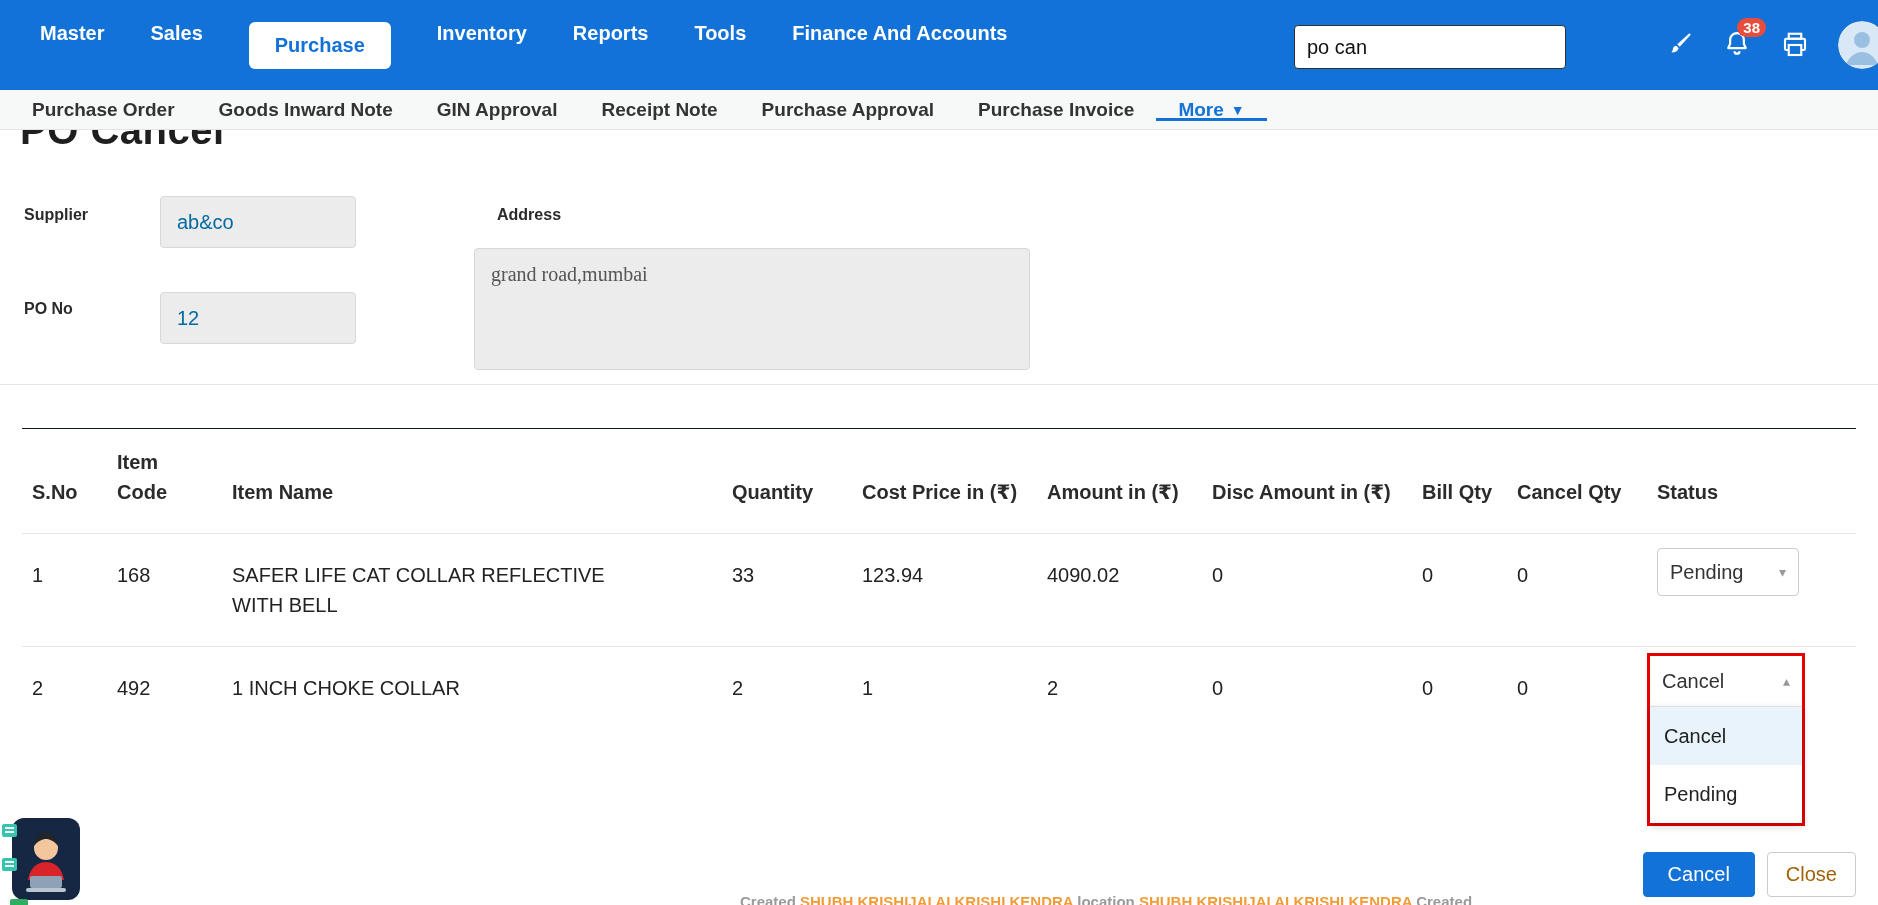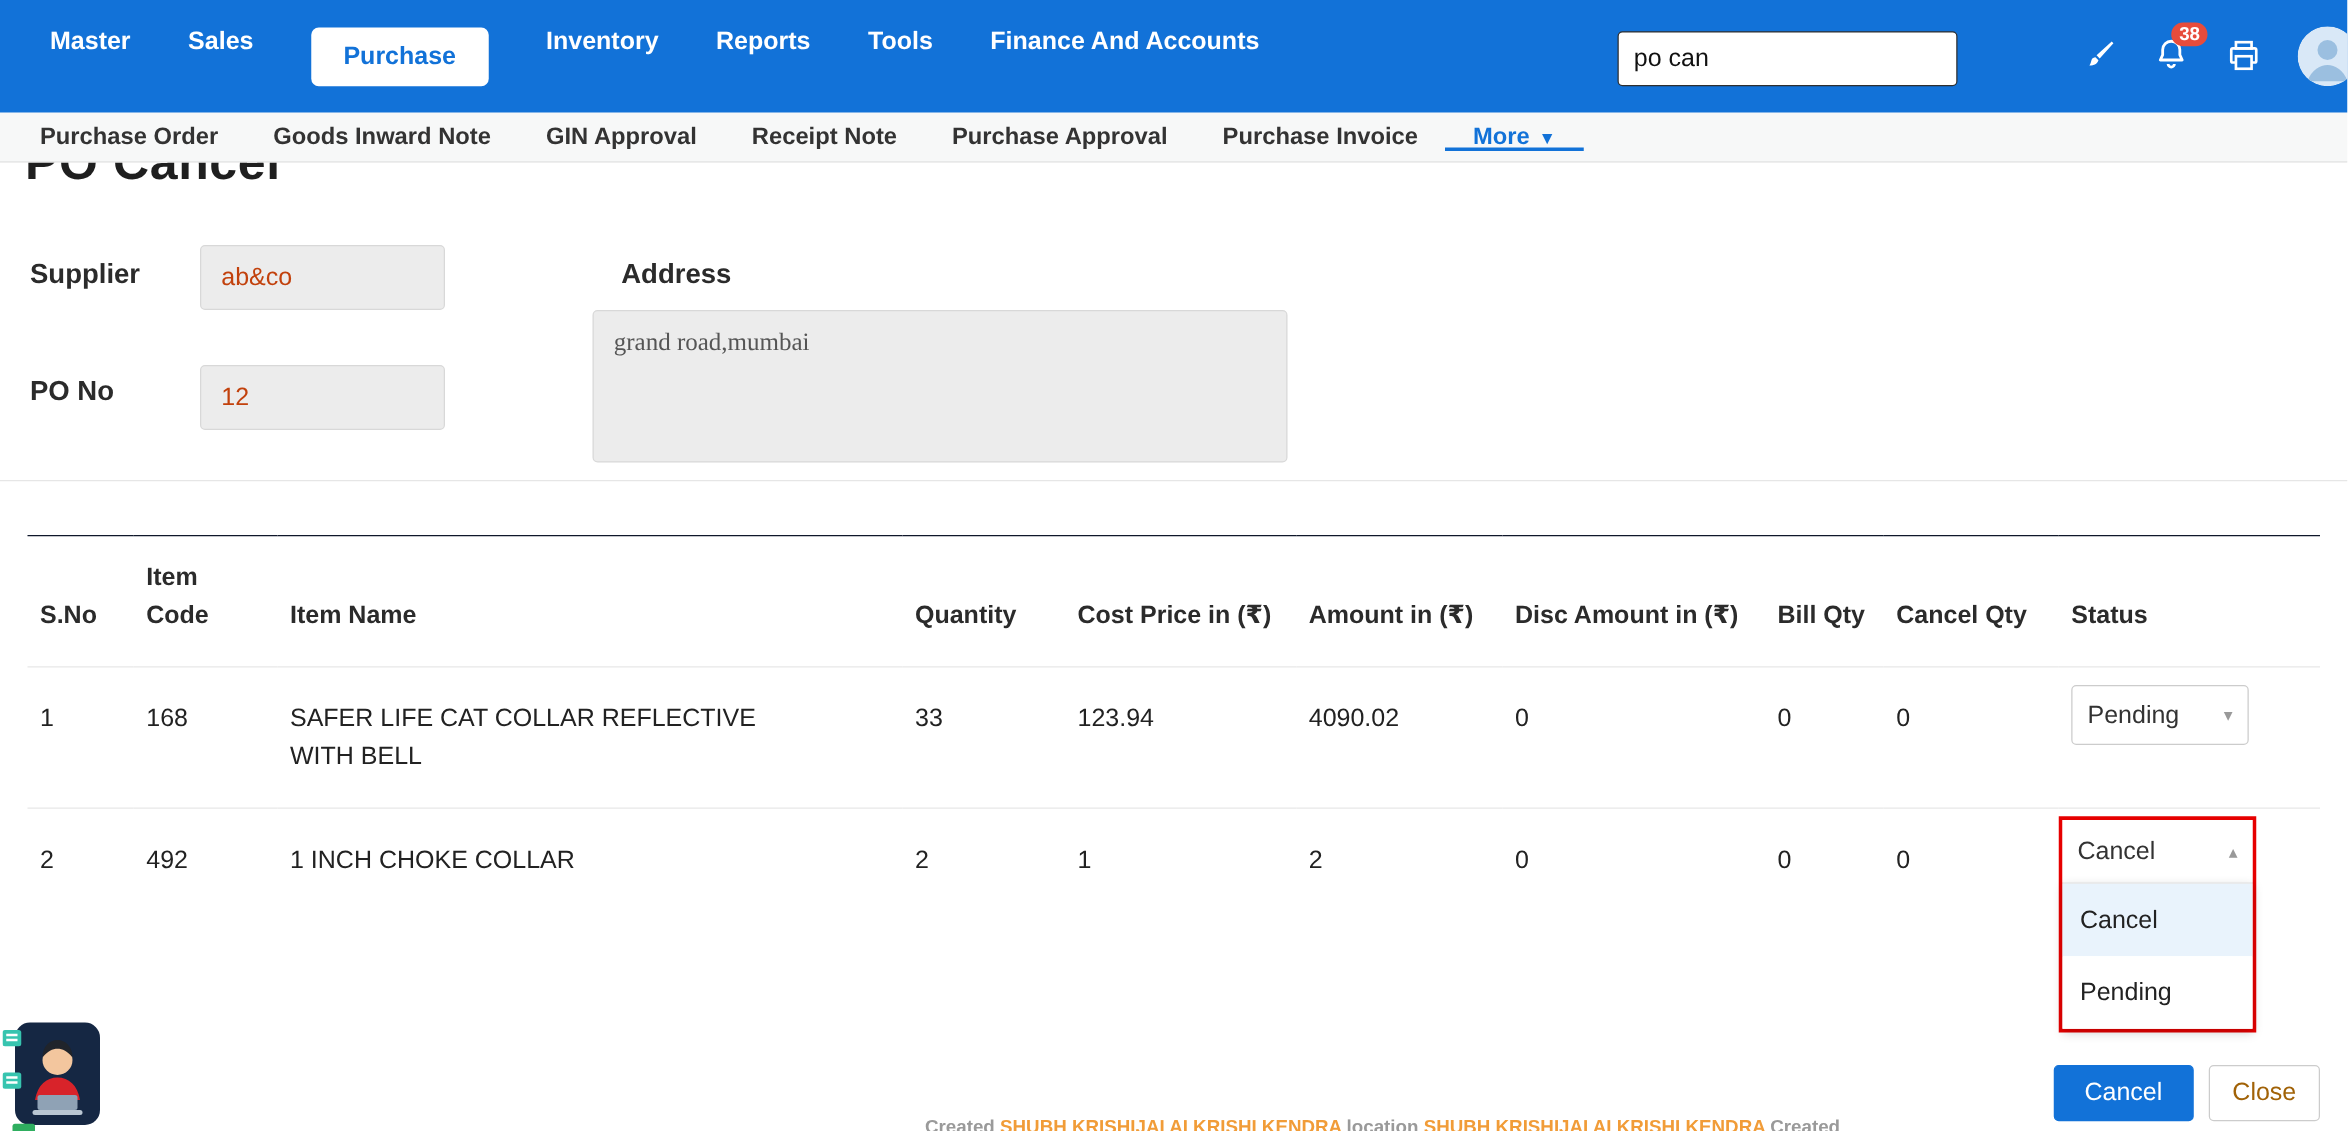--- a/index.html
+++ b/index.html
@@ -62,27 +62,27 @@
   }
   .subnav-item .caret { font-size: 14px; color: #1272d8; margin-left: 7px; }
 
   
   .page-title {
     position: absolute; top: 108px; left: 20px; z-index: 1;
     font-size: 40px; font-weight: 700; color: #1f1f1f; letter-spacing: 0.5px;
   }
 
   
-  .field-label { position: absolute; font-size: 22px; font-weight: 700; color: #2b2b2b; }
+  .field-label { position: absolute; font-size: 16px; font-weight: 700; color: #2b2b2b; }
   .lbl-supplier { left: 24px; top: 206px; }
   .lbl-pono     { left: 24px; top: 300px; }
   .lbl-address  { left: 497px; top: 206px; }
   .form-input {
     position: absolute; background: #ececec; border: 1px solid #d8d8d8; border-radius: 4px;
-    font-size: 20px; color: #c2410c; padding: 0 16px;
+    font-size: 20px; color: #0369a1; padding: 0 16px;
     font-family: "Liberation Sans", "DejaVu Sans", sans-serif;
   }
   .inp-supplier { left: 160px; top: 196px; width: 196px; height: 52px; }
   .inp-pono     { left: 160px; top: 292px; width: 196px; height: 52px; }
   .inp-address {
     position: absolute; left: 474px; top: 248px; width: 556px; height: 122px;
     background: #ececec; border: 1px solid #d8d8d8; border-radius: 4px;
     font-size: 20px; color: #555; padding: 14px 16px; resize: none;
     font-family: Liberation Serif, serif;
   }

